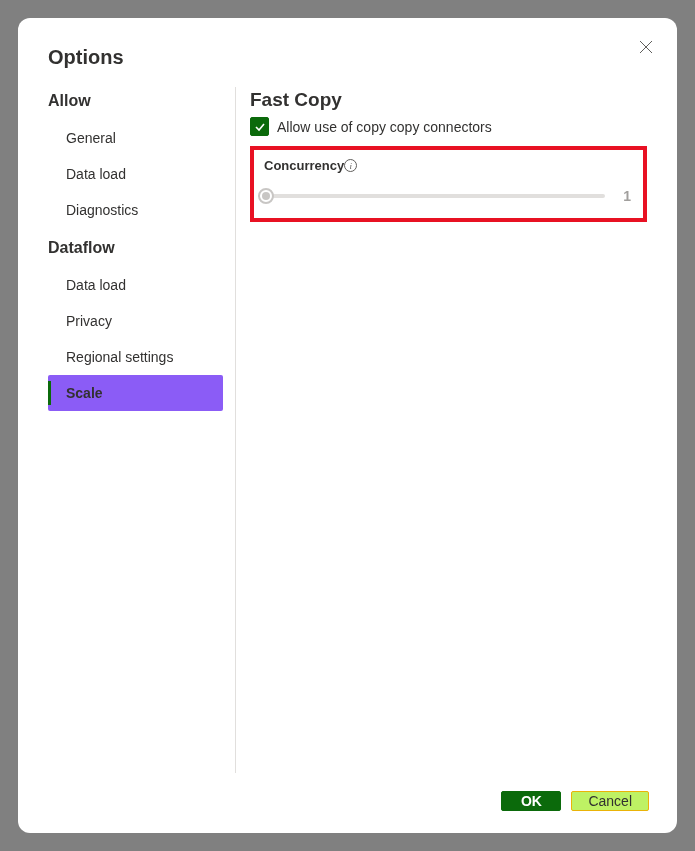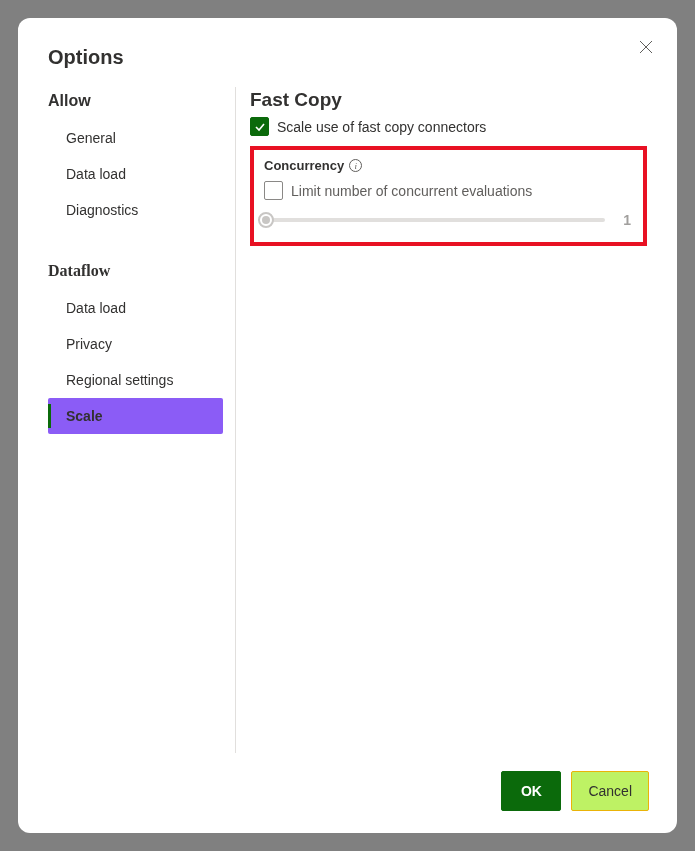--- a/index.html
+++ b/index.html
@@ -55,22 +55,21 @@
       padding-right: 10px;
     }
     .section-header {
       font-size: 16px;
       font-weight: 600;
       color: #323130;
       margin-bottom: 10px;
       margin-top: 5px;
     }
     .section-header.second {
-      margin-top: 34px;
-      font-family: Liberation Serif, serif;
+      margin-top: 11px;
     }
     .nav-item {
       padding: 10px 0 10px 18px;
       font-size: 14px;
       color: #323130;
       cursor: pointer;
       border-radius: 2px;
       position: relative;
     }
     .nav-item.selected {
@@ -128,22 +127,21 @@
       color: #323130;
     }
     .highlight-box {
       border: 4px solid #e81123;
       padding: 8px 10px 14px 10px;
       margin-top: 10px;
     }
     .concurrency-header {
       display: flex;
       align-items: center;
-      gap: 5px;
-      margin-bottom: 8px;
+      margin-bottom: 15px;
     }
     .group-label-sm {
       font-weight: 600;
       font-size: 13px;
       color: #323130;
     }
     .info-icon {
       width: 13px;
       height: 13px;
       border: 1px solid #605e5c;
@@ -204,21 +202,21 @@
       text-align: right;
     }
     .footer {
       padding: 18px 28px 22px 28px;
       display: flex;
       justify-content: flex-end;
       gap: 10px;
     }
     .btn {
       min-width: 60px;
-      height: 40px;
+      height: 20px;
       border-radius: 2px;
       font-size: 14px;
       cursor: pointer;
       padding: 0 16px;
       font-family: inherit;
     }
     .btn-primary {
       background: #0b6a0b;
       color: #fff;
       border: 1px solid #0b6a0b;
@@ -261,31 +259,27 @@
       <div class="divider"></div>
 
       <div class="main">
         <div class="group-label">Fast Copy</div>
         <div class="checkbox-row">
           <div class="checkbox checked">
             <svg width="12" height="12" viewBox="0 0 12 12">
               <path d="M2 6 L5 9 L10 3" stroke="#fff" stroke-width="1.6" fill="none"></path>
             </svg>
           </div>
-          <span class="checkbox-label">Scale use of fast copy connectors</span>
+          <span class="checkbox-label">Allow use of copy copy connectors</span>
         </div>
 
         <div class="highlight-box">
           <div class="concurrency-header">
             <span class="group-label-sm">Concurrency</span>
             <span class="info-icon">i</span>
-          </div>
-          <div class="checkbox-row">
-            <div class="checkbox"></div>
-            <span class="checkbox-label-grey">Limit number of concurrent evaluations</span>
           </div>
           <div class="slider-row">
             <div class="slider-track">
               <div class="slider-thumb"></div>
             </div>
             <span class="slider-value">1</span>
           </div>
         </div>
       </div>
     </div>

